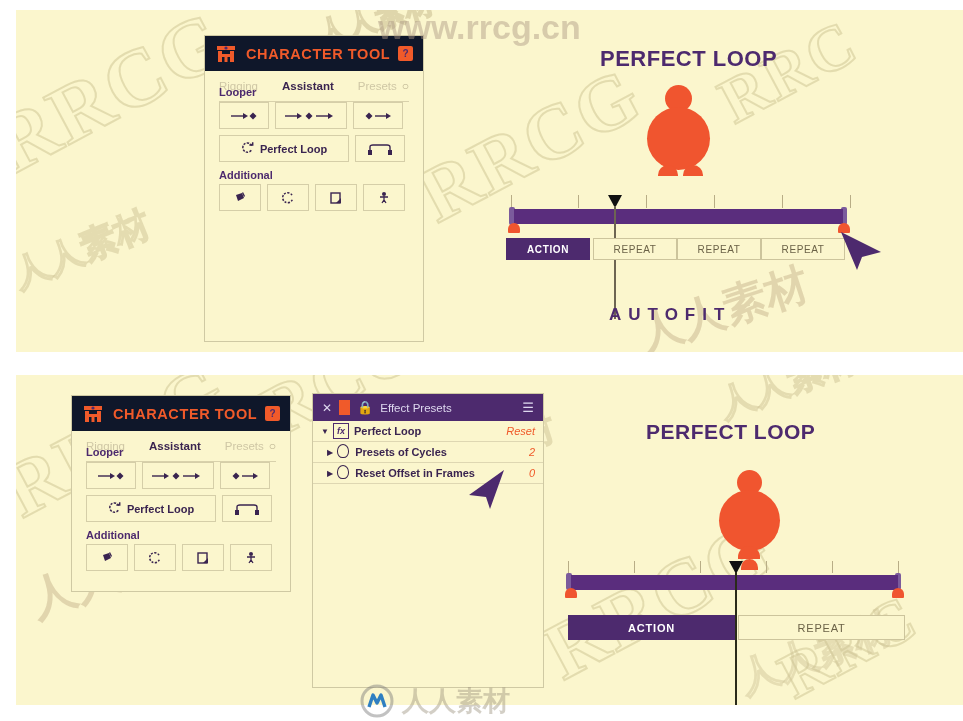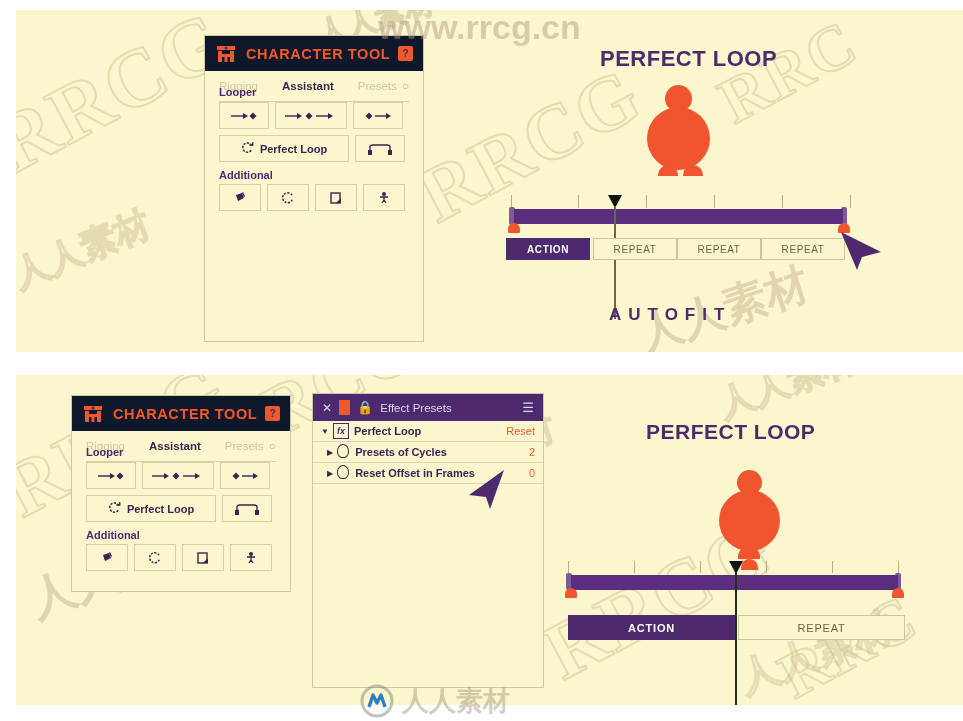--- a/index.html
+++ b/index.html
@@ -41,21 +41,21 @@
 
   
   .ec{position:absolute;background:#fbf6cd;border:1px solid #cfc9a3;}
   .ec-head{background:#4d2a6e;display:flex;align-items:center;padding:0 9px;color:#ded8ef;}
   .ec-x{color:#ded8ef;margin-right:7px;}
   .ec-sq{width:11px;height:15px;background:#f05a2a;margin-right:7px;flex:none;}
   .ec-lock{color:#f05a2a;font-weight:bold;margin-right:7px;}
   .ec-title{flex:1;}
   .ec-menu{letter-spacing:0;}
   .ec-row{display:flex;align-items:center;border-bottom:1px solid #ded7b2;box-sizing:border-box;}
-  .ec-val{color:#f05a2a;margin-left:auto;}
+  .ec-val{color:#f05a2a;margin-left:auto;font-style:italic;}
   .ec-fx{background:#fbf6cd;border:1px solid #4d2a6e;color:#4d2a6e;font-weight:bold;
          font-style:italic;display:inline-flex;align-items:center;justify-content:center;}
   .ec-name{color:#3a2450;font-weight:bold;}
   .ec-chk{width:15px;height:15px;background:#4d2a6e;border-radius:2px;color:#fff;
           display:flex;align-items:center;justify-content:center;font-size:11px;}
   .sw{display:inline-block;width:10px;height:12px;border:1.6px solid #3a2450;border-radius:50% 50% 45% 45%;}
 
   
   .ill-title{position:absolute;color:#4d2a6e;font-weight:bold;letter-spacing:.5px;}
   .char{position:absolute;}

